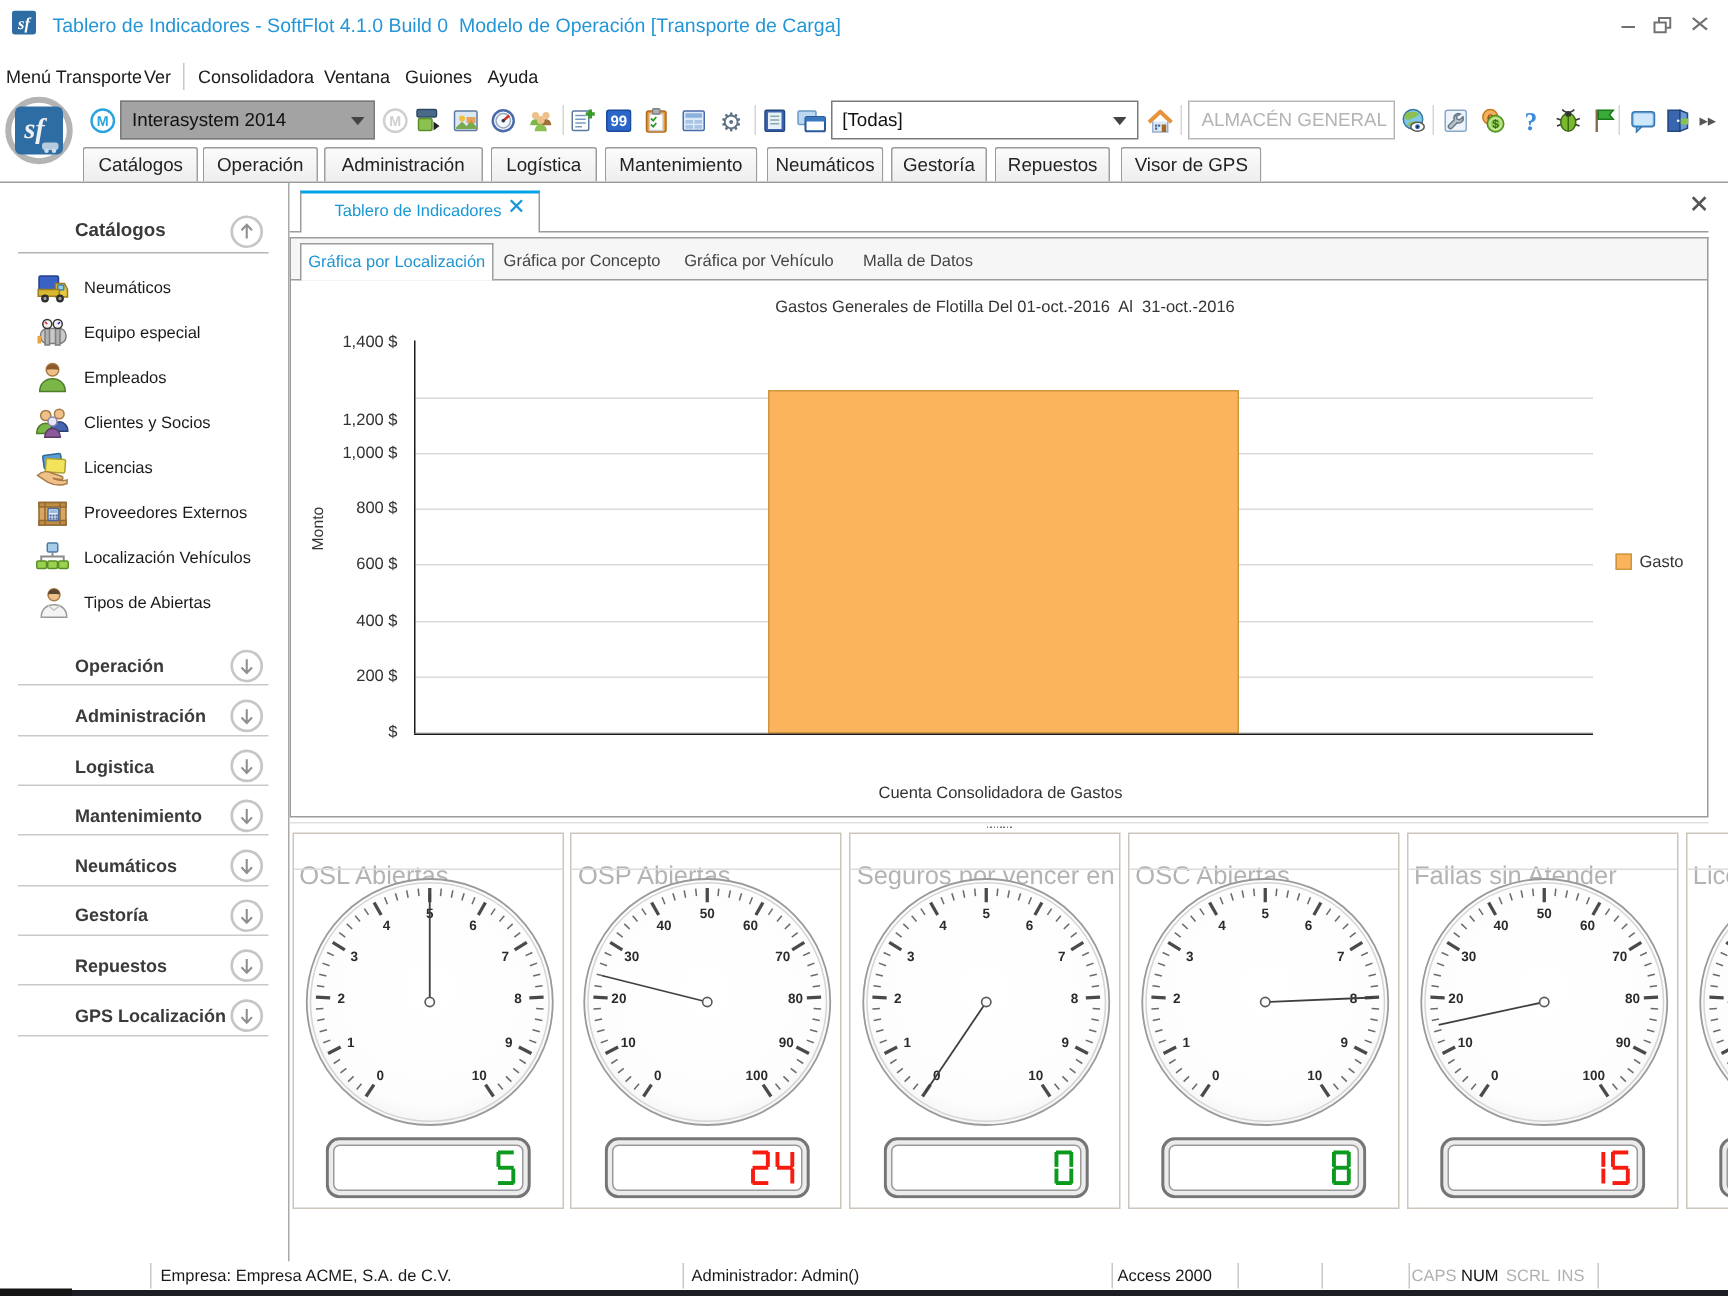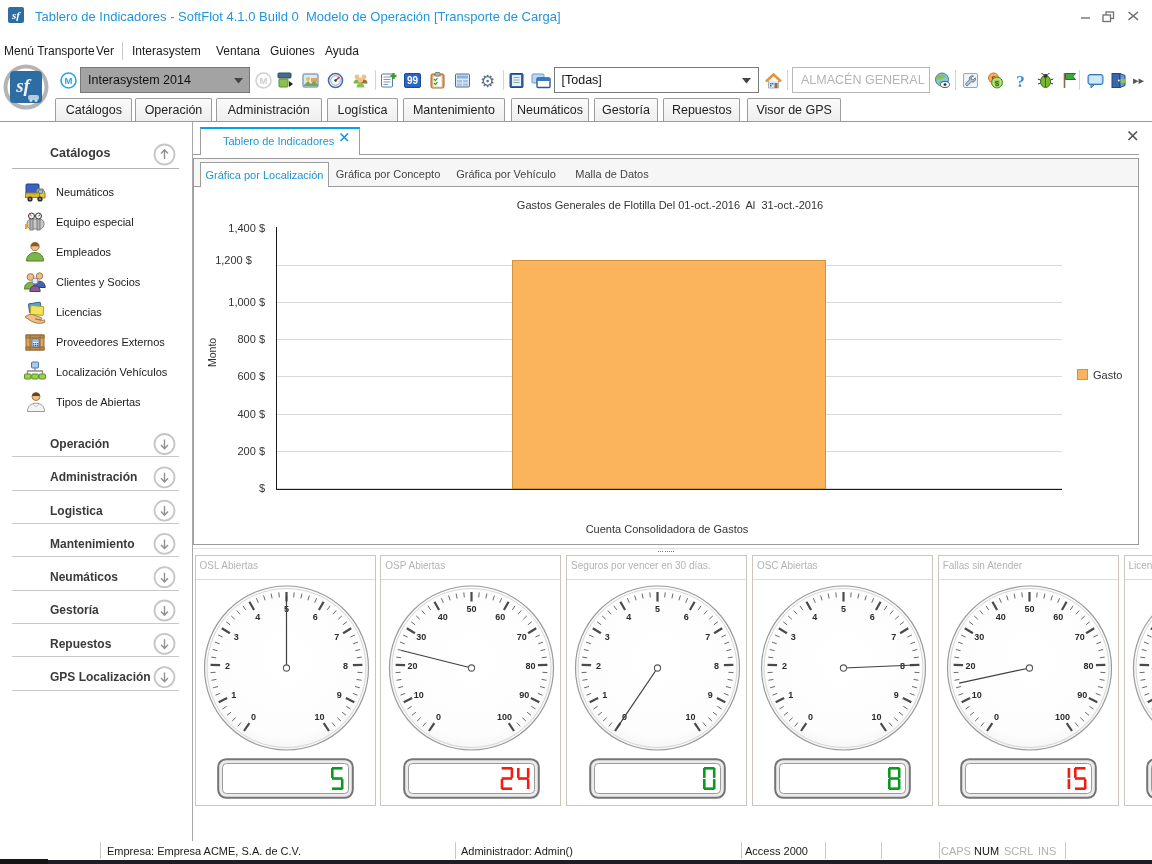--- a/index.html
+++ b/index.html
@@ -3,42 +3,42 @@
 * { margin:0; padding:0; box-sizing:border-box; }
 body { width:1152px; height:864px; font-family:"Liberation Sans",sans-serif; background:#fff; overflow:hidden; position:relative; }
 .abs { position:absolute; }
 .mtab { position:absolute; top:97.5px; height:23.5px; background:linear-gradient(#fbfbfb,#eee);
   border:1px solid #9c9c9c; border-bottom:none; border-radius:2px 2px 0 0; text-align:center;
   font-size:12.5px; color:#222; line-height:23px; }
 .stab { position:absolute; top:161.5px; height:24px; font-size:11px; color:#444;
   text-align:center; line-height:24px; white-space:nowrap; }
 .stab.active { background:#fff; border:1px solid #9c9c9c; border-bottom:none; color:#1e94d2; top:161.5px; height:25px; }
 .gpanel { position:absolute; top:555px; width:181px; height:251px; border:1px solid #cdc5bb; background:#fff; }
-.gtitle { position:absolute; left:4px; top:4px; font-size:10px; color:#b3b3b3; white-space:nowrap; overflow:hidden; width:172px; }
+.gtitle { position:absolute; left:4px; top:18px; font-size:17px; color:#b3b3b3; white-space:nowrap; overflow:hidden; width:172px; }
 </style></head><body>
 
 <div class="abs" style="left:8px;top:7px;width:17px;height:17px">
 <svg width="17" height="17">
       <rect x="0" y="0" width="16" height="16" rx="2" fill="#2d6da3"></rect>
       <text x="8" y="12" font-size="11" font-style="italic" font-weight="bold" fill="#fff" text-anchor="middle" font-family="Liberation Serif">sf</text>
     </svg>
 </div>
 <div class="abs" style="left:35px;top:9px;font-size:13px;color:#2496d8">Tablero de Indicadores - SoftFlot 4.1.0 Build 0&nbsp; Modelo de Operación [Transporte de Carga]</div>
 <svg class="abs" style="left:1075px;top:8px" width="70" height="18">
 <line x1="6" y1="10" x2="15" y2="10" stroke="#707070" stroke-width="1.4"></line>
 <rect x="31" y="4" width="7.5" height="6.5" fill="none" stroke="#707070" stroke-width="1.3"></rect>
 <rect x="28" y="7" width="7.5" height="6.5" fill="#fff" stroke="#707070" stroke-width="1.3"></rect>
 <path d="M53.5 4 L63 11.8 M63 4 L53.5 11.8" stroke="#707070" stroke-width="1.5"></path>
 </svg>
 
 <div class="abs" style="left:0;top:40px;width:1152px;height:22px;font-size:12px;color:#1a1a1a">
 <span class="abs" style="left:4px;top:4px">Menú Transporte</span>
 <span class="abs" style="left:96px;top:4px">Ver</span>
 <span class="abs" style="left:122px;top:2px;width:1px;height:18px;background:#c8c8c8"></span>
-<span class="abs" style="left:132px;top:4px">Interasystem</span>
+<span class="abs" style="left:132px;top:4px">Consolidadora</span>
 <span class="abs" style="left:216px;top:4px">Ventana</span>
 <span class="abs" style="left:270px;top:4px">Guiones</span>
 <span class="abs" style="left:325px;top:4px">Ayuda</span>
 </div>
 
 <svg class="abs" style="left:2px;top:64px" width="48" height="46">
 <circle cx="24" cy="23" r="20.5" fill="#fff" stroke="#b4b4b4" stroke-width="4"></circle>
 <rect x="8" y="7" width="32" height="32" rx="4" fill="#2d6da3"></rect>
 <text x="21" y="28" font-size="19" font-style="italic" font-weight="bold" fill="#f0f0f0" text-anchor="middle" font-family="Liberation Serif">sf</text>
 <rect x="26" y="31" width="11" height="5" rx="2" fill="#cddcea" opacity="0.85"></rect>
@@ -352,21 +352,21 @@
 <div class="abs" style="left:192.5px;top:186px;width:946.5px;height:359px;background:#fff;border:1px solid #9c9c9c;border-top:1px solid #9c9c9c"></div>
 <div class="abs" style="left:201px;top:186px;width:127px;height:1px;background:#fff"></div>
 <div class="stab active" style="left:200.0px;width:129.0px">Gráfica por Localización</div>
 <div class="stab" style="left:332.0px;width:112.0px">Gráfica por Concepto</div>
 <div class="stab" style="left:452.0px;width:108.0px">Gráfica por Vehículo</div>
 <div class="stab" style="left:566.0px;width:92.0px">Malla de Datos</div>
 
 <div class="abs" style="left:380px;top:198.5px;width:580px;text-align:center;font-size:11px;color:#333">Gastos Generales de Flotilla Del 01-oct.-2016&nbsp; Al&nbsp; 31-oct.-2016</div>
 <div style="position:absolute;left:202px;top:221.5px;width:63px;text-align:right;font-size:11px;color:#333">1,400 $</div>
 <div style="position:absolute;left:276.5px;top:264.7px;width:785.5px;height:1px;background:#d9d9d9"></div>
-<div style="position:absolute;left:202px;top:254px;width:63px;text-align:center;font-size:11px;color:#333">1,200 $</div>
+<div style="position:absolute;left:202px;top:274px;width:63px;text-align:right;font-size:11px;color:#333">1,200 $</div>
 <div style="position:absolute;left:276.5px;top:301.9px;width:785.5px;height:1px;background:#d9d9d9"></div>
 <div style="position:absolute;left:202px;top:295.9px;width:63px;text-align:right;font-size:11px;color:#333">1,000 $</div>
 <div style="position:absolute;left:276.5px;top:339.1px;width:785.5px;height:1px;background:#d9d9d9"></div>
 <div style="position:absolute;left:202px;top:333.1px;width:63px;text-align:right;font-size:11px;color:#333">800 $</div>
 <div style="position:absolute;left:276.5px;top:376.4px;width:785.5px;height:1px;background:#d9d9d9"></div>
 <div style="position:absolute;left:202px;top:370.4px;width:63px;text-align:right;font-size:11px;color:#333">600 $</div>
 <div style="position:absolute;left:276.5px;top:413.6px;width:785.5px;height:1px;background:#d9d9d9"></div>
 <div style="position:absolute;left:202px;top:407.6px;width:63px;text-align:right;font-size:11px;color:#333">400 $</div>
 <div style="position:absolute;left:276.5px;top:450.8px;width:785.5px;height:1px;background:#d9d9d9"></div>
 <div style="position:absolute;left:202px;top:444.8px;width:63px;text-align:right;font-size:11px;color:#333">200 $</div>

